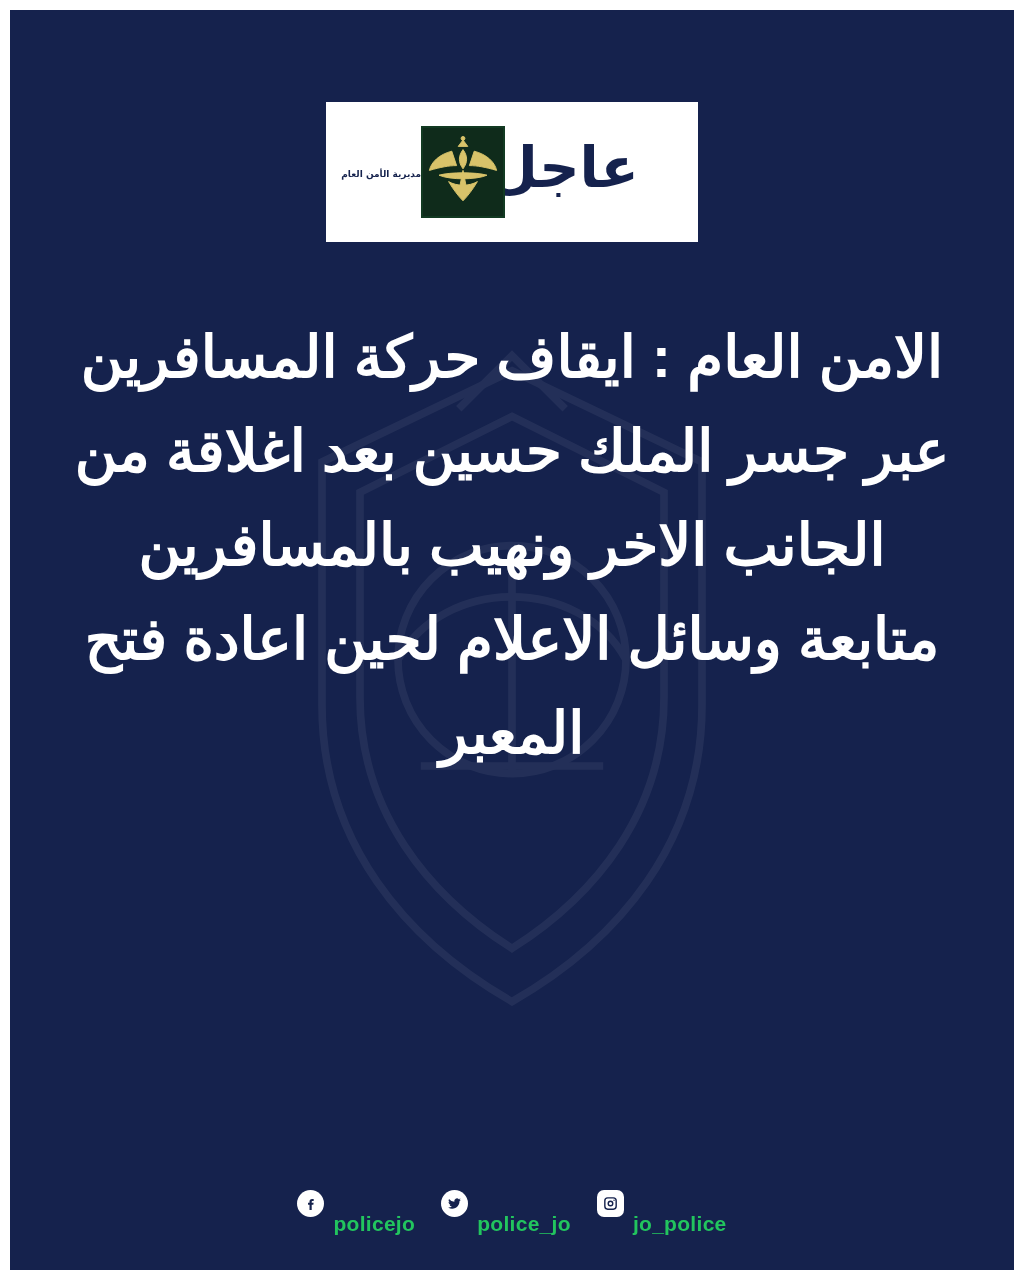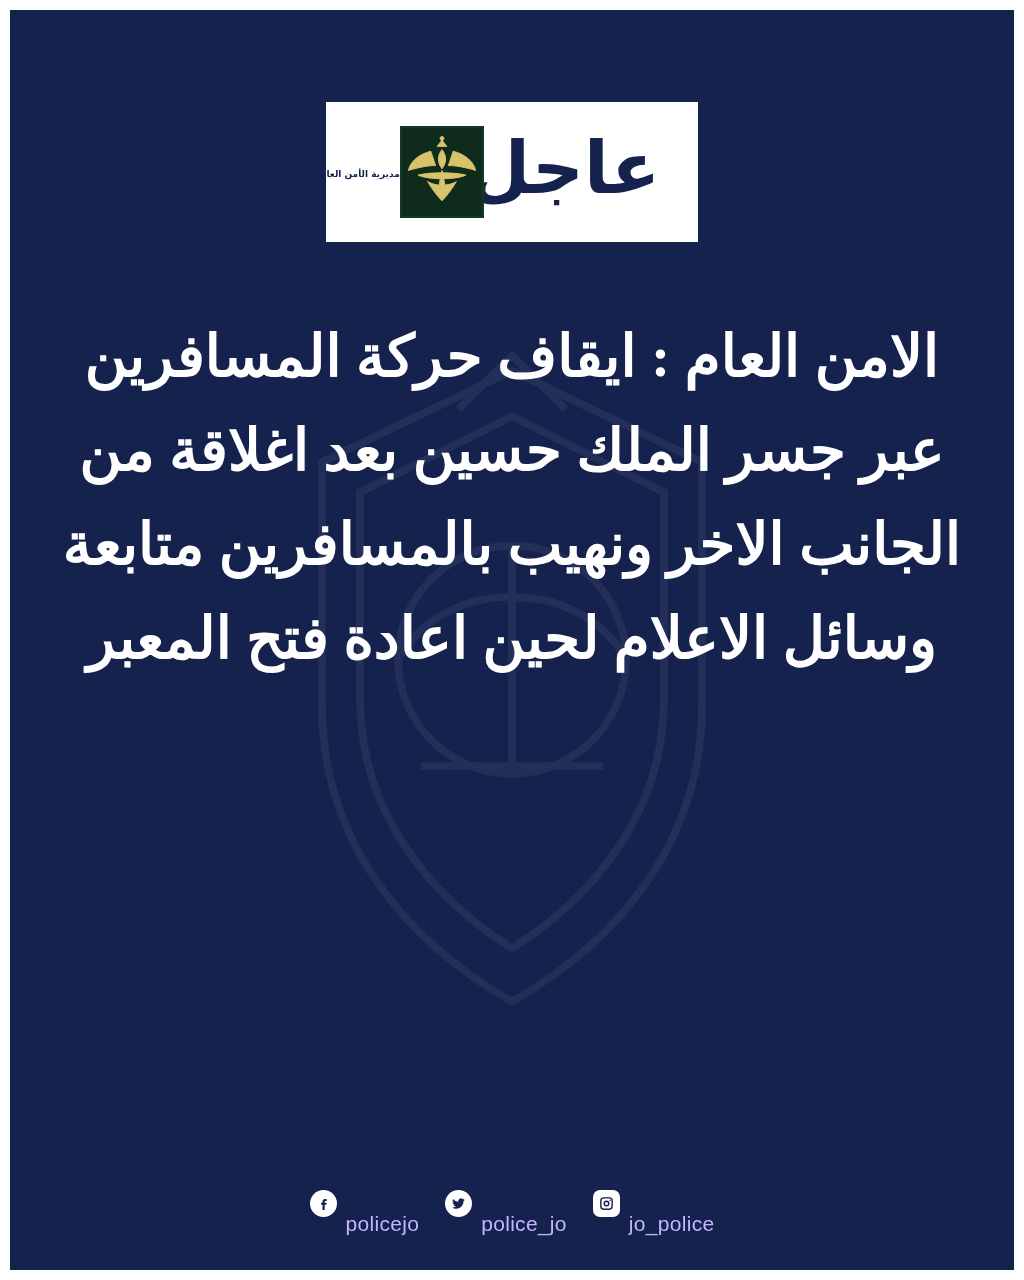--- a/index.html
+++ b/index.html
@@ -49,21 +49,21 @@
     display: flex;
     flex-direction: row;
     align-items: center;
     justify-content: center;
     box-sizing: border-box;
     padding: 0 10px;
   }
   #badge-word {
     flex: 0 0 auto;
     color: #15224d;
-    font-size: 72px;
+    font-size: 56px;
     font-weight: bold;
     line-height: 1;
     letter-spacing: -1px;
     padding: 0 18px 8px 10px;
     font-family: "DejaVu Sans", "Liberation Sans", sans-serif;
   }
   #badge-emblem {
     flex: 0 0 auto;
     width: 112px;
     height: 124px;
@@ -97,21 +97,21 @@
     top: 300px;
     left: 50px;
     right: 50px;
     color: #ffffff;
     text-align: center;
     font-size: 58px;
     font-weight: bold;
     line-height: 1.62;
     direction: rtl;
     unicode-bidi: isolate;
-    font-family: Liberation Serif, serif;
+    font-family: Liberation Sans, sans-serif;
   }
 
   
   #social {
     position: absolute;
     bottom: 34px;
     left: 0;
     right: 0;
     display: flex;
     flex-direction: row;
@@ -120,23 +120,23 @@
     gap: 26px;
     direction: ltr;
   }
   .social-item {
     display: flex;
     flex-direction: row;
     align-items: center;
     gap: 9px;
   }
   .social-item .handle {
-    color: #c4b5fd;
+    color: #22c55e;
     font-size: 21px;
-    font-weight: normal;
+    font-weight: bold;
     letter-spacing: 0.3px;
     font-family: "Liberation Sans", sans-serif;
     margin-top: 41px;
   }
   .sicon {
     width: 27px;
     height: 27px;
     border-radius: 50%;
     background: #ffffff;
     color: #15224d;

